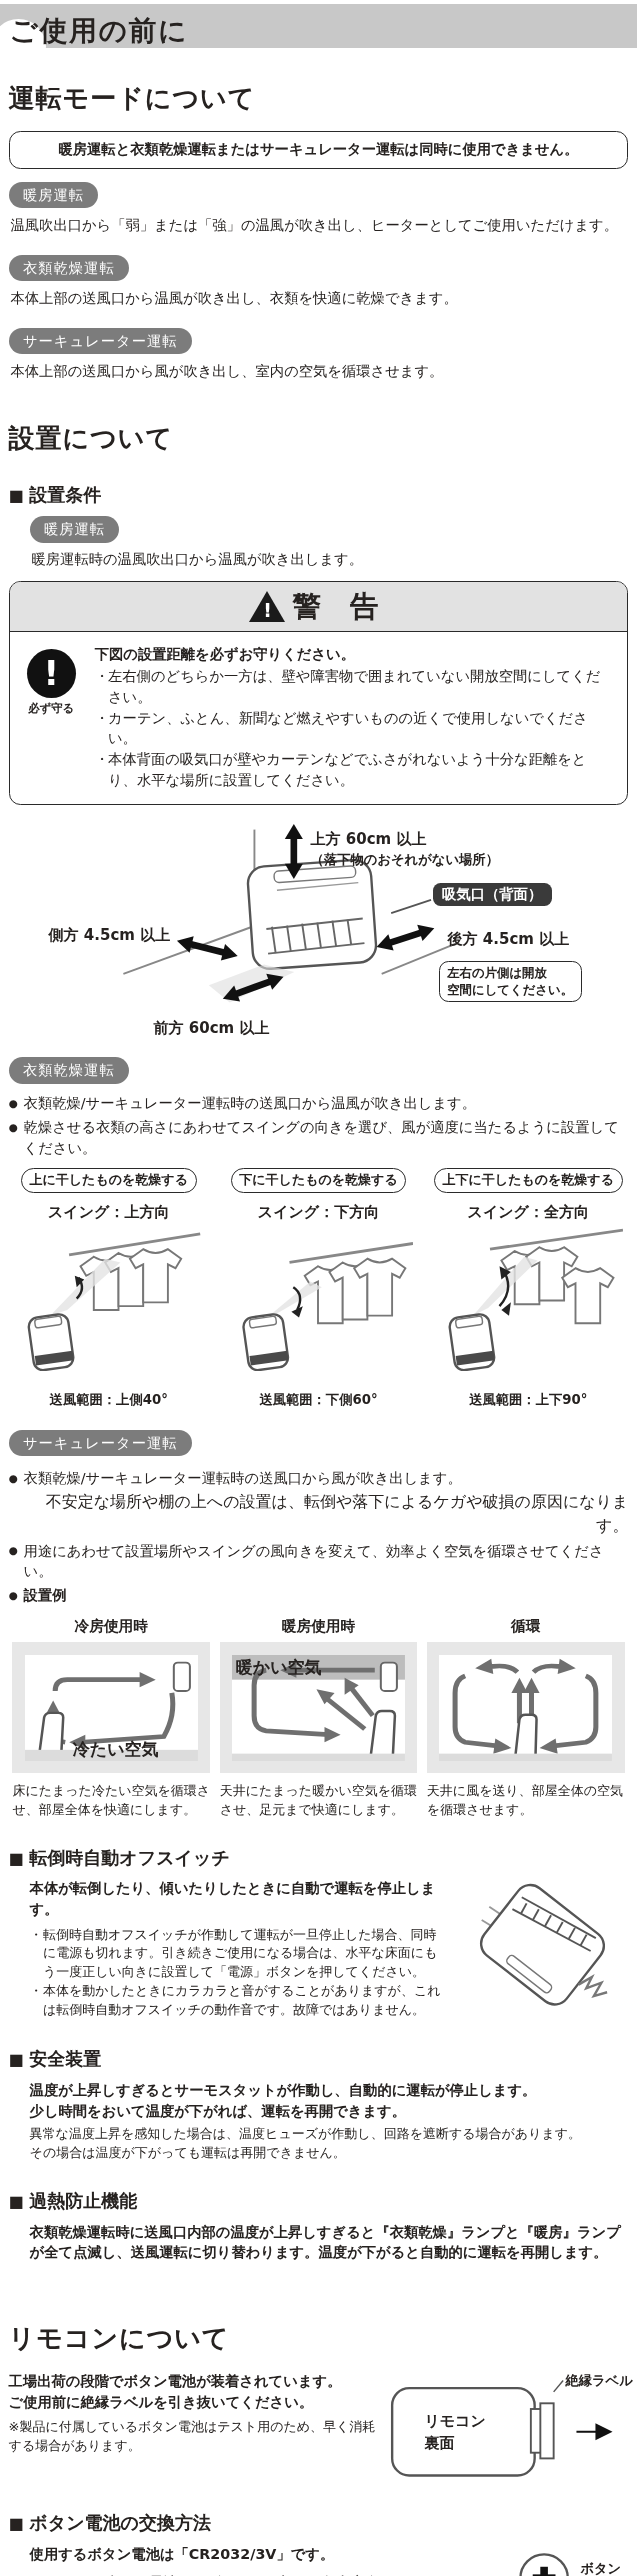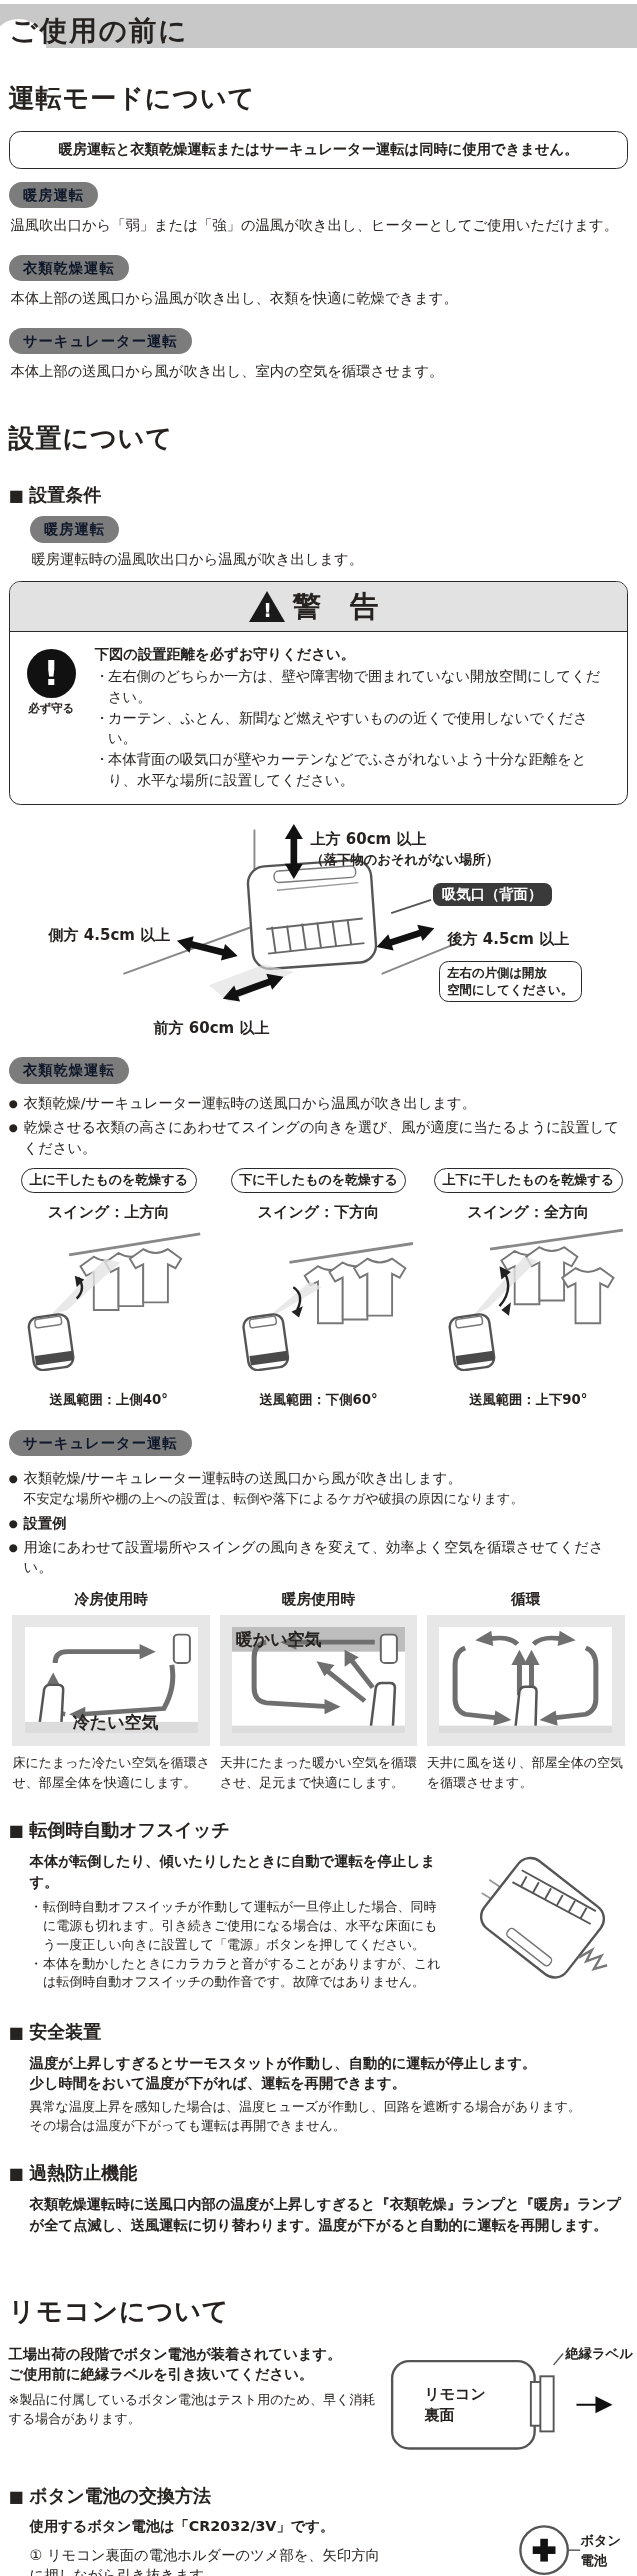--- a/index.html
+++ b/index.html
@@ -15,21 +15,21 @@
   .page-title { position:relative; z-index:1; font-size:27.6px; font-weight:bold; padding:7.6px 0 0 9.5px; letter-spacing:1.9px; }
 
   .content { padding:0 8.6px; }
 
   h2.section-heading { font-size:26px; font-weight:bold; margin:32px 0 13.3px; letter-spacing:1px; }
 
   
   .note-box { border:1.9px solid #2a2a2a; border-radius:11.4px; padding:7.6px 9.5px; text-align:center; font-weight:bold; margin:1.9px 0 13.3px; }
 
   
-  .pill { display:inline-block; background:#7c7c7c; color:#0f172a; font-weight:bold; border-radius:14.3px; padding:2.9px 14.3px; font-size:14.3px; letter-spacing:1px; }
+  .pill { display:inline-block; background:#7c7c7c; color:#ffffff; font-weight:normal; border-radius:14.3px; padding:2.9px 14.3px; font-size:14.3px; letter-spacing:1px; }
   .mode-block { margin:13.3px 0 19px; }
   .mode-desc { margin:6.7px 0 0 1.9px; }
 
   
   .sub-heading { font-size:18px; font-weight:bold; margin:25px 0 7.6px; }
   .sub-heading::before { content:"■ "; font-size:16px; }
   .indent { margin-left:21px; }
 
   
   .warning-box { border:1.9px solid #2a2a2a; border-radius:11.4px; margin:11.4px 0 17px; overflow:hidden; }
@@ -47,21 +47,21 @@
 
   
   .clearance { position:relative; height:226px; margin:5.7px 0 9.5px; }
   .clearance .lbl { position:absolute; font-weight:bold; font-size:15px; }
   .blk-label { background:#3a3a3a; color:#fff; border-radius:7.6px; padding:1px 9.5px; font-weight:bold; font-size:14.3px; }
   .open-note { border:1.9px solid #2a2a2a; border-radius:9.5px; padding:2.9px 7.6px; font-size:12.4px; font-weight:bold; line-height:1.35; }
 
   ul.dot-list { list-style:none; margin:3.8px 0; padding:0; }
   ul.dot-list li { padding-left:15px; position:relative; margin-bottom:2.9px; }
   ul.dot-list li::before { content:"●"; position:absolute; left:0; font-size:10.5px; top:2.9px; }
-  .sub-note { font-size:13px; margin:-1.9px 0 3.8px 15px; }
+  .sub-note { font-size:16px; margin:-1.9px 0 3.8px 15px;text-align:right; }
 
   
   .cols3 { display:flex; gap:9.5px; margin:9.5px 0 3.8px; }
   .col { flex:1; text-align:center; }
   .tag-outline { display:inline-block; border:1.9px solid #2a2a2a; border-radius:15px; padding:1.9px 7.6px; font-weight:bold; font-size:13px; white-space:nowrap; }
   .swing-title { font-weight:bold; font-size:15px; margin:9.5px 0 3.8px; }
   .range-label { font-size:13.3px; font-weight:bold; margin-top:19px; }
 
   .room-frame { position:relative; width:100%; height:131px; background:#e7e7e7; padding:12.4px; }
   .room-inner { position:relative; width:100%; height:100%; background:#fff; }
@@ -275,22 +275,22 @@
       </div>
     </div>
 
     <div style="margin-top:21px;">
       <span class="pill">サーキュレーター運転</span>
       <ul class="dot-list" style="margin-top:11.4px;">
         <li>衣類乾燥/サーキュレーター運転時の送風口から風が吹き出します。</li>
       </ul>
       <div class="sub-note">不安定な場所や棚の上への設置は、転倒や落下によるケガや破損の原因になります。</div>
       <ul class="dot-list">
+        <li>用途にあわせて設置場所やスイングの風向きを変えて、効率よく空気を循環させてください。</li>
         <li style="font-weight:bold;">設置例</li>
-        <li>用途にあわせて設置場所やスイングの風向きを変えて、効率よく空気を循環させてください。</li>
       </ul>
 
       <div class="cols3" style="padding:0 3.8px;">
 
         <div class="col">
           <div class="col-title">冷房使用時</div>
           <div class="room-frame" style="margin-top:5.7px;">
             <div class="room-inner">
               <svg width="100%" height="100%" viewBox="0 0 172 112" preserveAspectRatio="none">
                 <path d="M30 38 q0 -12 12 -12 L118 26" fill="none" stroke="#6f6f6f" stroke-width="5"></path>

